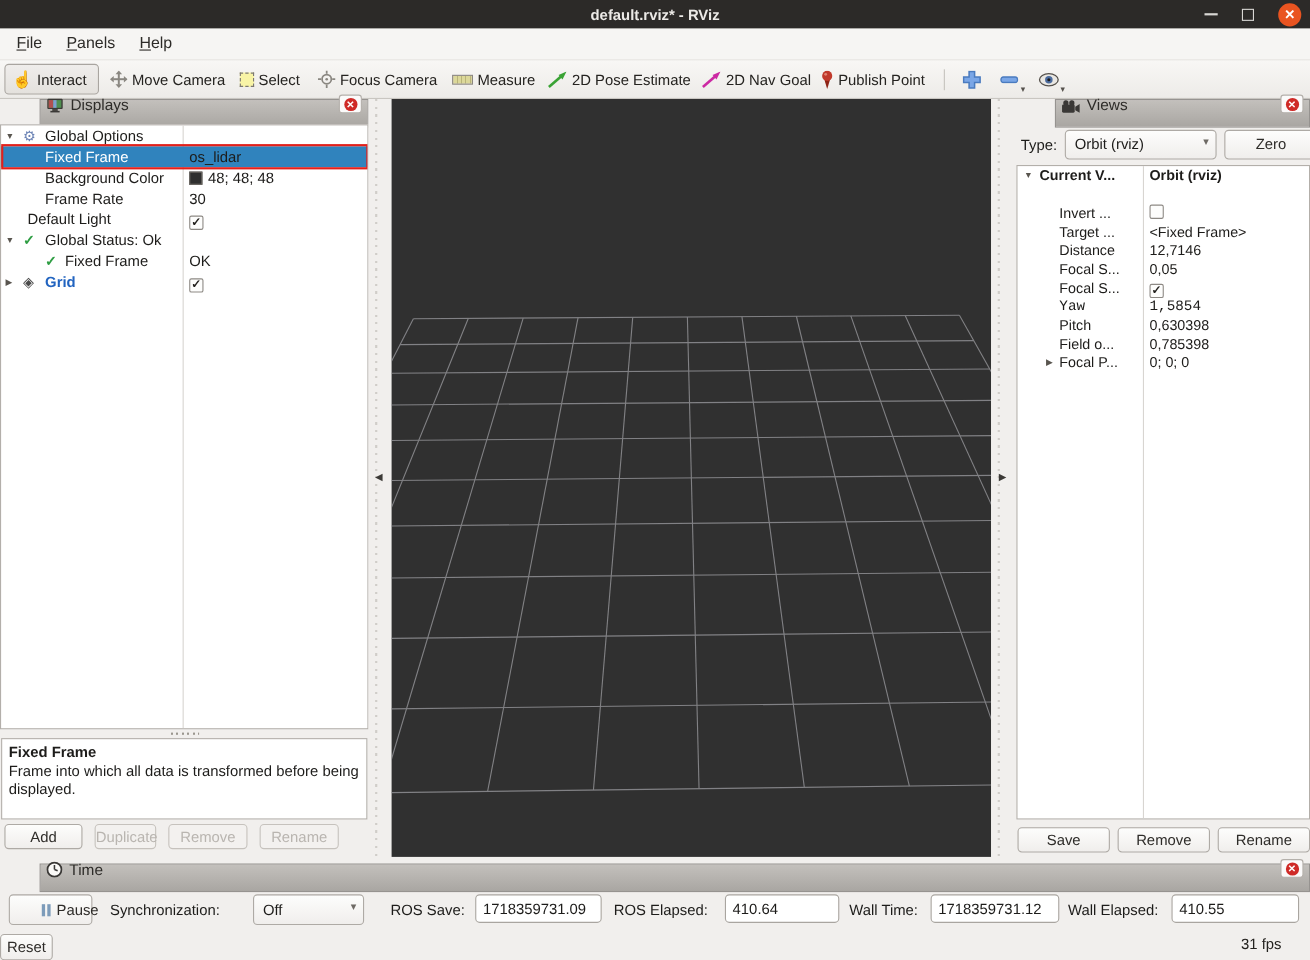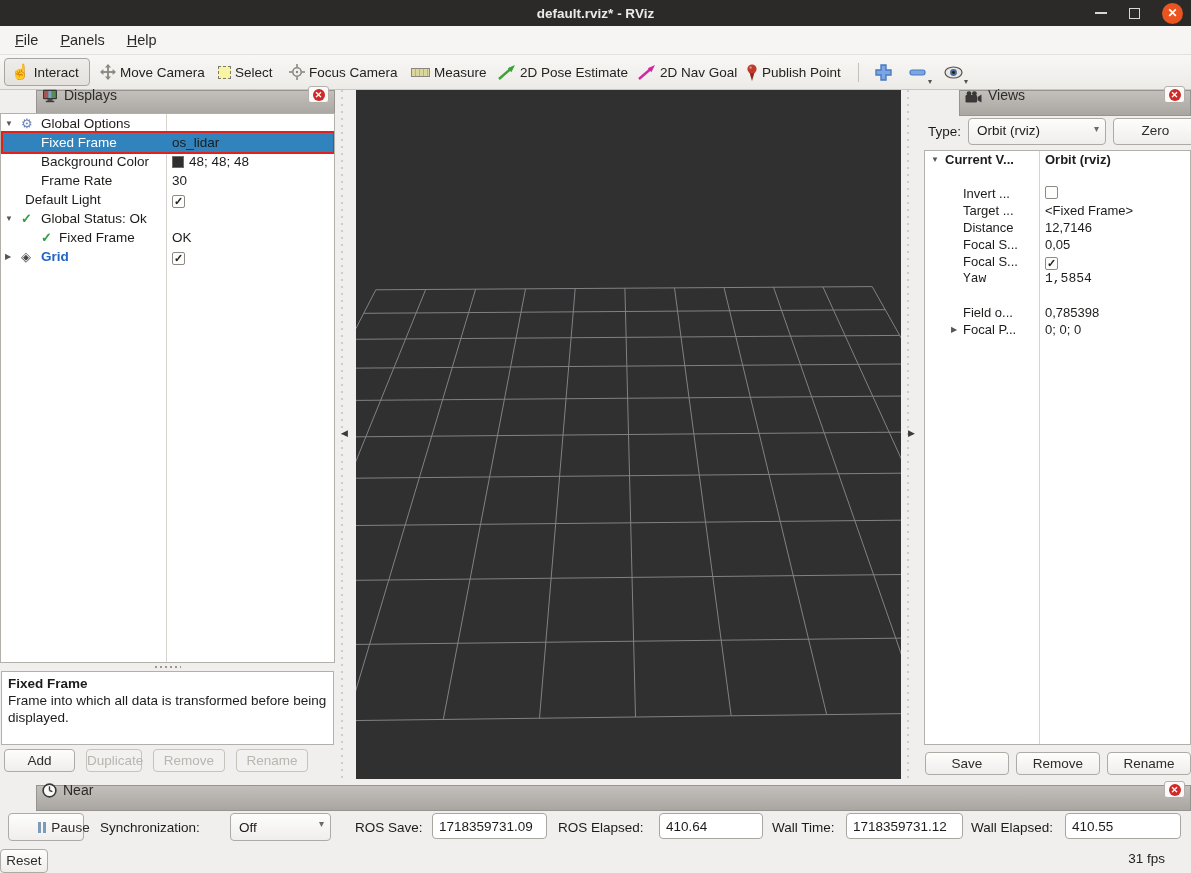--- a/index.html
+++ b/index.html
@@ -355,20 +355,24 @@
           <div class="val" style="left: 120px;">0,05</div>
         </div>
         <div class="trow" style="top: 102px; height: 17px; line-height: 17px; font-size: 13px;">
           <span class="lab" style="left: 38px;">Focal S...</span>
           <div class="val" style="left: 120px; top: 1px; line-height: 13px;"><span class="cb">✓</span></div>
         </div>
         <div class="trow" style="top: 119px; height: 17px; line-height: 17px; font-size: 13px; font-family: Liberation Mono, monospace;">
           <span class="lab" style="left: 38px;">Yaw</span>
           <div class="val" style="left: 120px;">1,5854</div>
         </div>
+        <div class="trow" style="top: 136px; height: 17px; line-height: 17px; font-size: 13px;">
+          <span class="lab" style="left: 38px;">Pitch</span>
+          <div class="val" style="left: 120px;">0,630398</div>
+        </div>
         <div class="trow" style="top: 153px; height: 17px; line-height: 17px; font-size: 13px;">
           <span class="lab" style="left: 38px;">Field o...</span>
           <div class="val" style="left: 120px;">0,785398</div>
         </div>
         <div class="trow" style="top: 170px; height: 17px; line-height: 17px; font-size: 13px;">
           <span class="tri" style="left: 26px;">▶</span>
           <span class="lab" style="left: 38px;">Focal P...</span>
           <div class="val" style="left: 120px;">0; 0; 0</div>
         </div>
       </div>
@@ -380,21 +384,21 @@
   </div>
 </div>
 
 <div id="time-panel">
   <div class="panel-header">
     <svg width="15" height="15" viewBox="0 0 15 15">
       <circle cx="7.5" cy="7.5" r="6.4" fill="#fbfaf8" stroke="#3a3836" stroke-width="1.6"></circle>
       <line x1="7.5" y1="7.5" x2="7.5" y2="3.4" stroke="#3a3836" stroke-width="1.4"></line>
       <line x1="7.5" y1="7.5" x2="10.4" y2="8.6" stroke="#3a3836" stroke-width="1.4"></line>
     </svg>
-    <span class="ph-label">Near</span>
+    <span class="ph-label">Time</span>
     <span class="close-pill">
         <span class="dot">✕</span>
       </span>
   </div>
 
   <div class="tp-item btn" style="left:8px; width:76px; height:28px; justify-content:center;padding-left:36px;">
     <span class="pausebars">
         <i style="background:#7d9cba;"></i>
         <i style="background:#7d9cba;"></i>
       </span>

